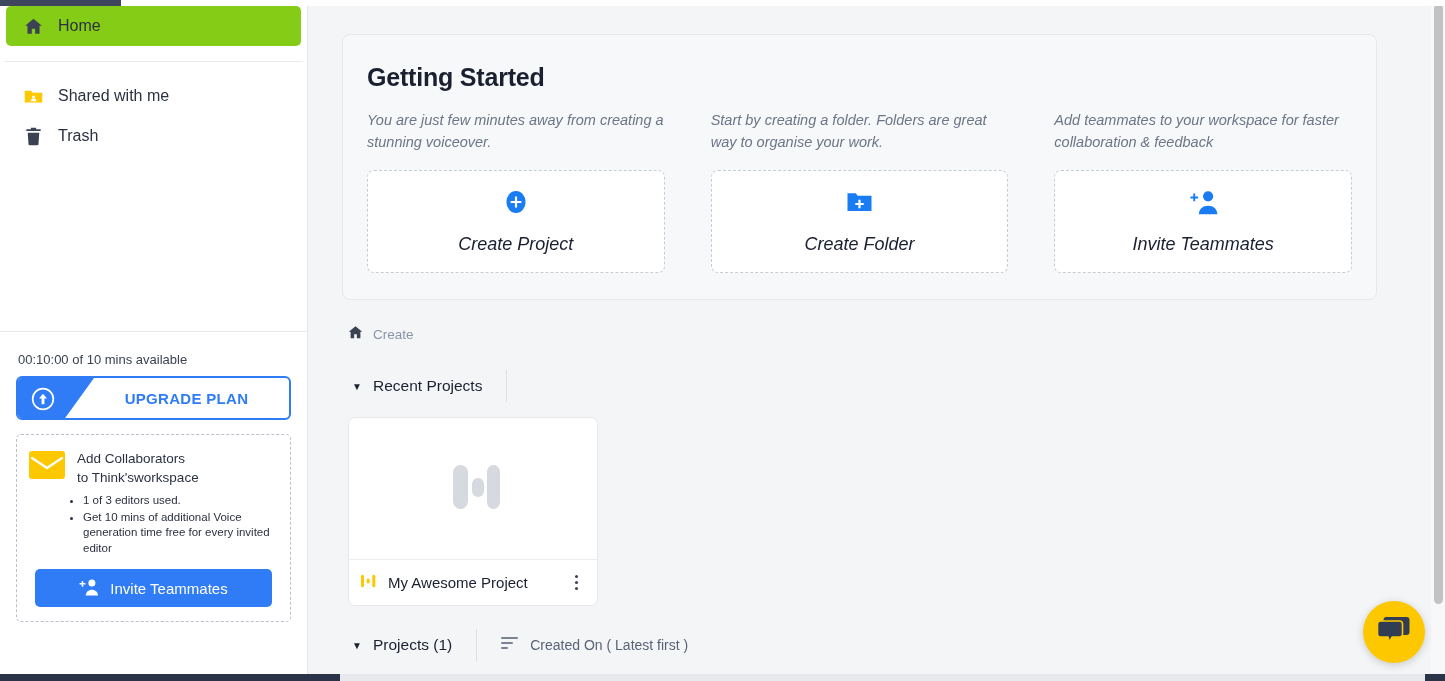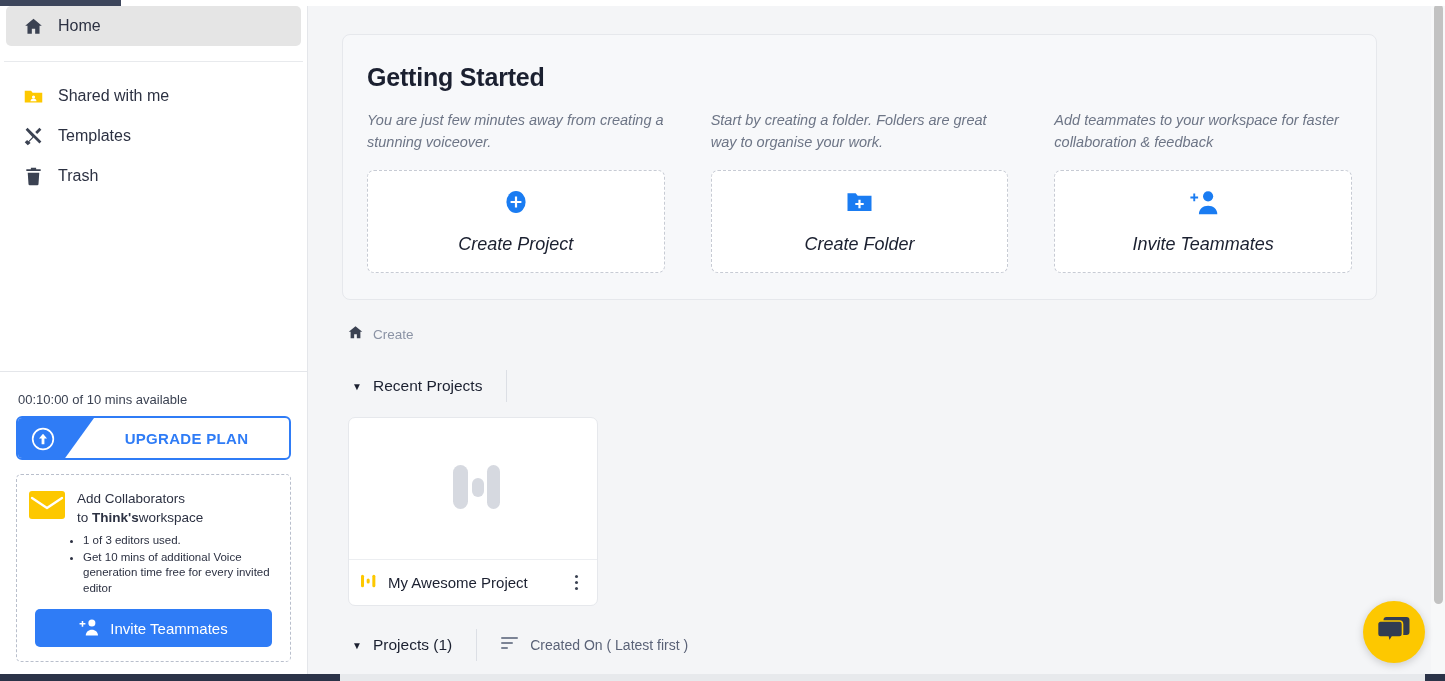--- a/index.html
+++ b/index.html
@@ -101,21 +101,21 @@
     align-items: center;
     gap: 14px;
     height: 40px;
     padding: 0 16px;
     margin: 0 2px;
     border-radius: 5px;
     cursor: pointer;
     color: #2c3142;
     font-size: 16px;
   }
-  .nav-item.active { background: #e5e5e5; }
+  .nav-item.active { background: #84cc16; }
 
   .nav-icon {
     width: 22px; height: 22px;
     display: flex; align-items: center; justify-content: center;
     flex: 0 0 22px;
   }
 
   .nav-sep {
     height: 1px;
     background: #e8eaed;
@@ -187,21 +187,21 @@
     display: flex;
     gap: 12px;
     align-items: flex-start;
   }
   .collab-mail {
     width: 36px; height: 28px;
     flex: 0 0 36px;
     margin-top: 2px;
   }
   .collab-text { font-size: 13.5px; color: #2c3142; line-height: 19px; }
-  .collab-text b { font-weight: bold; }
+  .collab-text b { font-weight: normal; }
 
   .collab-bullets {
     margin: 6px 0 0 40px;
     padding-left: 14px;
     font-size: 11.5px;
     color: #2c3142;
     line-height: 15.5px;
   }
   .collab-bullets li { margin-bottom: 1px; }
 
@@ -414,29 +414,20 @@
         <span class="nav-icon">
           <svg width="21" height="21" viewBox="0 0 24 24">
             <path d="M2 5.5h7.2l1.8 2.3H22v11H2z" fill="#fdc800"></path>
             <circle cx="12" cy="12.6" r="1.8" fill="#ffffff"></circle>
             <path d="M8.6 17.4c0-1.9 1.5-3 3.4-3s3.4 1.1 3.4 3z" fill="#ffffff"></path>
           </svg>
         </span>
         <span>Shared with me</span>
       </div>
 
-      <div class="nav-item">
-        <span class="nav-icon">
-          <svg width="21" height="21" viewBox="0 0 24 24" fill="#3b4252">
-            <path d="M3 4.2 5.2 2 21 17.8 18.8 20 12 13.2 7.3 17.9l1.4 1.4L5.4 22 2 18.6l2.7-2.7 1.4 1.4 4.7-4.7z"></path>
-            <path d="M18.8 2 21 4.2l-4.8 4.8-2.2-2.2z"></path>
-          </svg>
-        </span>
-        <span>Templates</span>
-      </div>
 
       <div class="nav-item">
         <span class="nav-icon">
           <svg width="21" height="21" viewBox="0 0 24 24" fill="#3b4252">
             <path d="M9 2h6v1.6h5.2v2.2H3.8V3.6H9z"></path>
             <path d="M5.4 7.6h13.2l-.9 13.2a1.4 1.4 0 0 1-1.4 1.2H7.7a1.4 1.4 0 0 1-1.4-1.2z"></path>
           </svg>
         </span>
         <span>Trash</span>
       </div>

